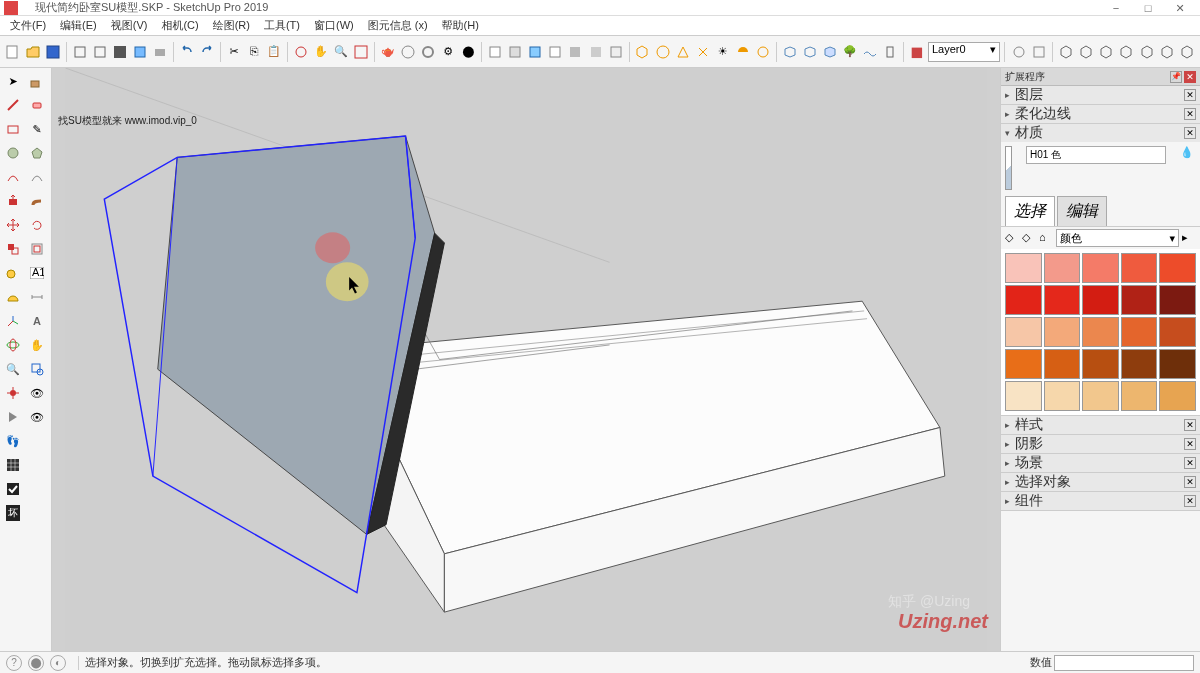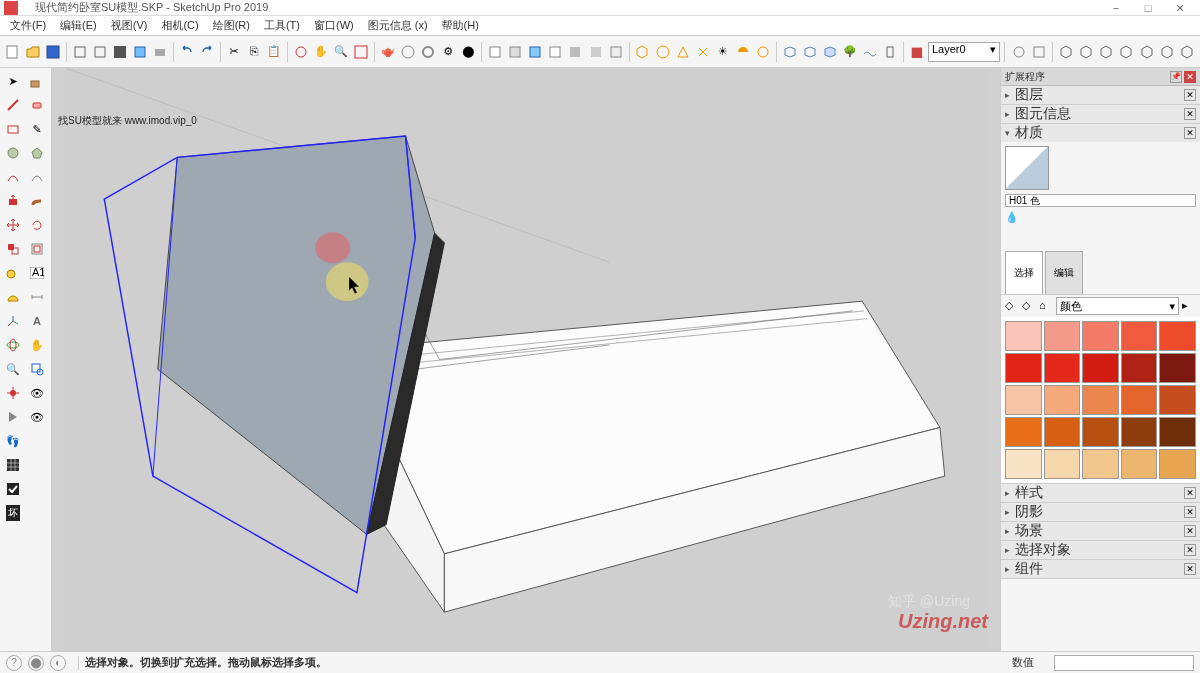--- a/index.html
+++ b/index.html
@@ -24,37 +24,37 @@
 .watermark2 { position: absolute; right: 30px; bottom: 40px; color: rgba(255,255,255,.4); font-size: 14px; }
 .rpanel { width: 200px; background: #f5f5f5; border-left: 1px solid #ccc; display: flex; flex-direction: column; }
 .rpanel-hdr { height: 18px; background: #d9d9d9; display: flex; align-items: center; padding: 0 4px; border-bottom: 1px solid #bbb; }
 .rpanel-hdr .t { flex: 1; color: #333; font-size: 10px; }
 .rpanel-hdr .x { width: 12px; height: 12px; background: #c44; color: #fff; font-size: 9px; text-align: center; line-height: 12px; }
 .section { border-bottom: 1px solid #ccc; }
 .section-hdr { height: 18px; background: #e8e8e8; display: flex; align-items: center; padding: 0 4px; }
 .section-hdr .arrow { width: 10px; font-size: 9px; color: #555; }
 .section-hdr .lbl { flex: 1; color: #333; font-size: 14px; }
 .section-hdr .mini { width: 12px; height: 12px; border: 1px solid #999; text-align: center; font-size: 9px; line-height: 10px; margin-left: 2px; }
-.mat-body { padding: 4px; display: flex; gap: 4px; flex-direction: column; }
+.mat-body { padding: 4px; display: flex; gap: 14px; }
 .mat-preview { width: 44px; height: 44px; background: linear-gradient(135deg,#fff 50%,#bcd 50%); border: 1px solid #999; }
 .mat-name { flex: 1; height: 18px; border: 1px solid #aaa; background: #fff; padding: 0 3px; font-size: 10px; }
 .side-icons { display: flex; flex-direction: column; gap: 2px; }
 .sicon { width: 16px; height: 16px; }
 .tabs { display: flex; padding: 2px 4px 0 4px; gap: 2px; }
-.tab { padding: 14px 8px; border: 1px solid #aaa; border-bottom: none; background: #fff; font-size: 10px; }
+.tab { padding: 4px 8px; border: 1px solid #aaa; border-bottom: none; background: #fff; font-size: 16px; font-style: italic; }
 .tab.inactive { background: #e0e0e0; }
 .tab-strip { display:flex; align-items:center; padding: 2px 4px; gap: 3px; border-top: 1px solid #ccc; }
 .navicon { width: 14px; height: 14px; display: inline-block; }
 .dropdown { flex:1; height: 18px; border: 1px solid #aaa; background: #fff; padding: 0 3px; font-size: 10px; display: flex; align-items: center; justify-content: space-between; }
 .swatches { padding: 4px; display: grid; grid-template-columns: repeat(5,1fr); gap: 2px; background: #fff; }
 .sw { height: 30px; border: 1px solid #999; }
 .statusbar { height: 22px; background: #f5f5f5; border-top: 1px solid #ccc; display: flex; align-items: center; padding: 0 6px; }
 .sb-icon { width: 16px; height: 16px; border: 1px solid #aaa; border-radius: 50%; margin-right: 6px; text-align: center; font-size: 10px; line-height: 14px; color: #888; }
-.sb-text { flex: 1; color: #333; font-size: 11px; font-weight: bold; }
-.sb-val { color: #333; margin-right: 20px; }
+.sb-text { flex: 1; color: #333; font-size: 11px; }
+.sb-val { color: #333; margin-right: 2px; }
 svg { display: block; }
 </style>
 </head>
 <body>
 
 <div class="titlebar">
   <div class="icon"></div>
   <div class="title">现代简约卧室SU模型.SKP - SketchUp Pro 2019</div>
   <div class="winbtns">
     <div class="winbtn">−</div>
@@ -506,21 +506,21 @@
     <div class="section">
         <div class="section-hdr">
           <span class="arrow">▸</span>
           <span class="lbl">图层</span>
           <span class="mini">✕</span>
         </div>
       </div>
     <div class="section">
         <div class="section-hdr">
           <span class="arrow">▸</span>
-          <span class="lbl">图元信息</span>
+          <span class="lbl">柔化边线</span>
           <span class="mini">✕</span>
         </div>
       </div>
     <div class="section">
       <div class="section-hdr">
           <span class="arrow">▾</span>
           <span class="lbl">材质</span>
           <span class="mini">✕</span>
         </div>
       <div class="mat-body">

